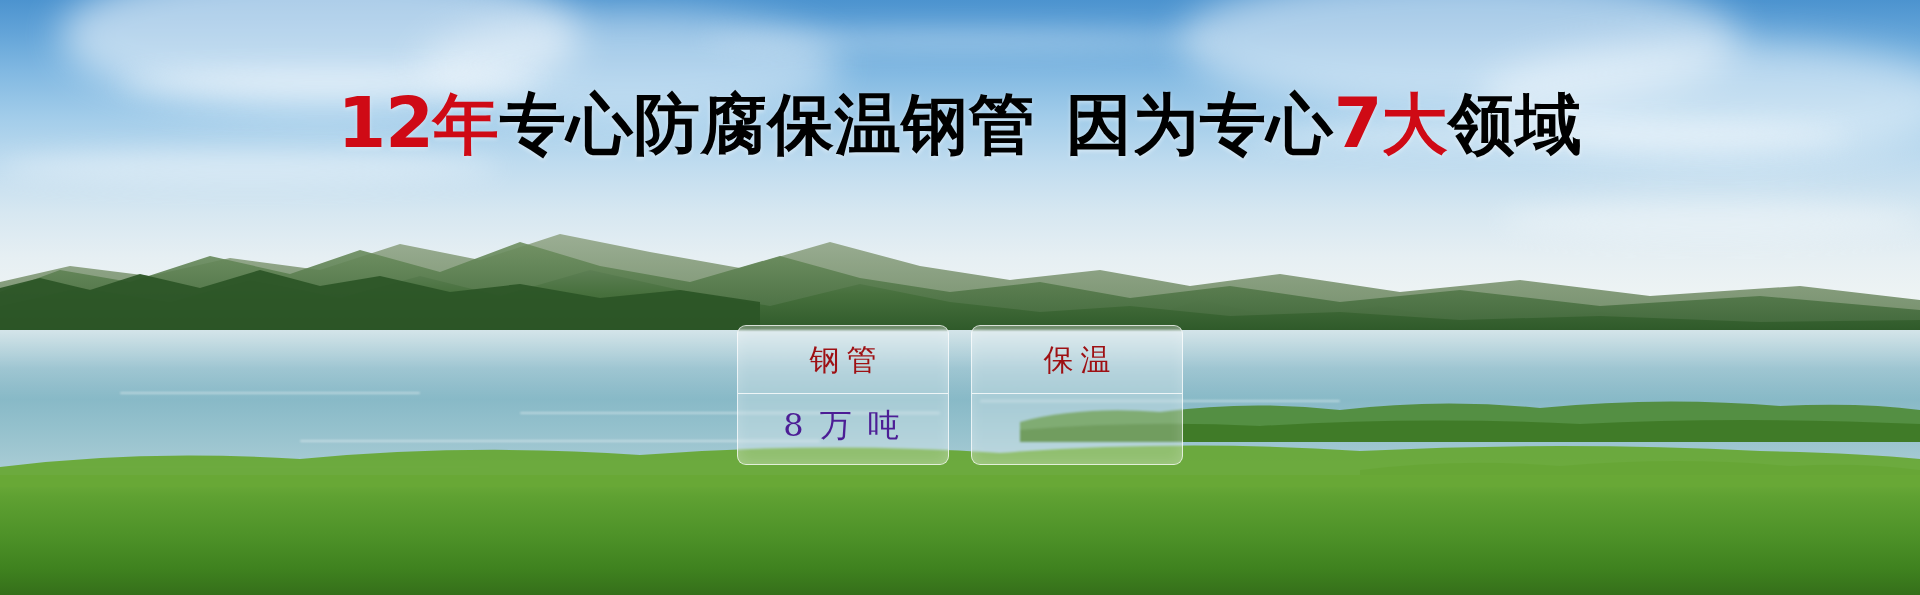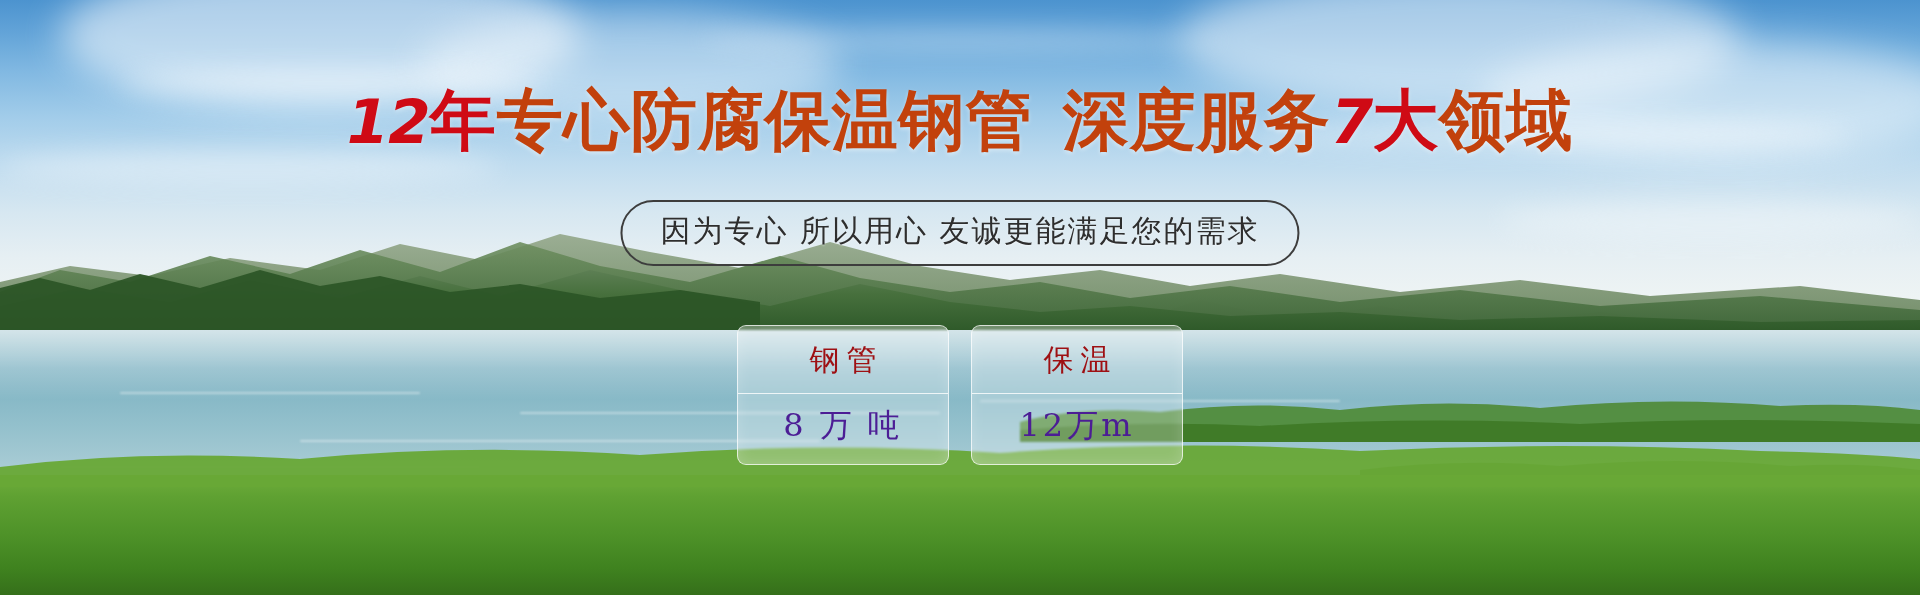--- a/index.html
+++ b/index.html
@@ -66,23 +66,23 @@
   .headline{
     position:absolute;left:0;top:88px;width:1920px;
     text-align:center;
     font-size:66px;
     font-weight:bold;
     letter-spacing:1px;
     line-height:1;
     white-space:nowrap;
     font-family:"DejaVu Sans","Liberation Sans",sans-serif;
   }
-  .hl-dark{color:#c2410c;text-shadow:0 2px 4px rgba(255,255,255,.45);}
+  .hl-dark{color:#000000;text-shadow:0 2px 4px rgba(255,255,255,.45);}
   .hl-red{color:#cf0a15;text-shadow:0 2px 4px rgba(255,255,255,.35);}
-  .hl-num{font-size:61px;letter-spacing:-1px;font-style:italic;}
+  .hl-num{font-size:70px;letter-spacing:-1px;}
   .hl-gap{display:inline-block;width:30px;}
 
   
   .pill{
     position:absolute;left:50%;transform:translateX(-50%);
     top:200px;
     border:2px solid #3d3d3d;
     border-radius:34px;
     padding:9px 38px 12px 38px;
     font-size:30px;
@@ -211,35 +211,33 @@
   <svg width="560" height="60" viewBox="0 0 560 60" style="position:absolute;left:1360px;top:430px;">
     <path d="M0,60 L0,40 Q100,28 200,36 Q320,26 430,36 Q500,32 560,40 L560,60 Z" fill="#4b8a2f" opacity="0.88"></path>
   </svg>
 
   <div class="grass-fg"></div>
   <svg width="1920" height="60" viewBox="0 0 1920 60" style="position:absolute;left:0;bottom:108px;">
     <path d="M0,60 L0,40 Q140,22 300,32 Q470,16 640,28 Q820,14 1000,26 Q1180,12 1360,24 Q1560,14 1760,24 Q1860,26 1920,32 L1920,60 Z" fill="#68a836" opacity="0.95"></path>
   </svg>
 
   <div class="headline">
-    <span class="hl-red hl-num">12</span><span class="hl-red">年</span><span class="hl-dark">专心防腐保温钢管</span><span class="hl-gap"></span><span class="hl-dark">深度服务</span><span class="hl-red hl-num">7</span><span class="hl-red">大</span><span class="hl-dark">领域</span>
+    <span class="hl-red hl-num">12</span><span class="hl-red">年</span><span class="hl-dark">专心防腐保温钢管</span><span class="hl-gap"></span><span class="hl-dark">因为专心</span><span class="hl-red hl-num">7</span><span class="hl-red">大</span><span class="hl-dark">领域</span>
   </div>
 
-  <div class="pill">因为专心 所以用心  友诚更能满足您的需求</div>
 
   <div class="cards">
 
     <div class="card">
       <div class="card-title">钢管</div>
       <div class="card-divider"></div>
       <div class="card-value"><span>8 万 吨</span><sup></sup></div>
     </div>
 
 
     <div class="card">
       <div class="card-title">保温</div>
       <div class="card-divider"></div>
-      <div class="card-value"><span>12万m</span><sup></sup></div>
     </div>
 
   </div>
 
 </div>
 
 </body></html>

